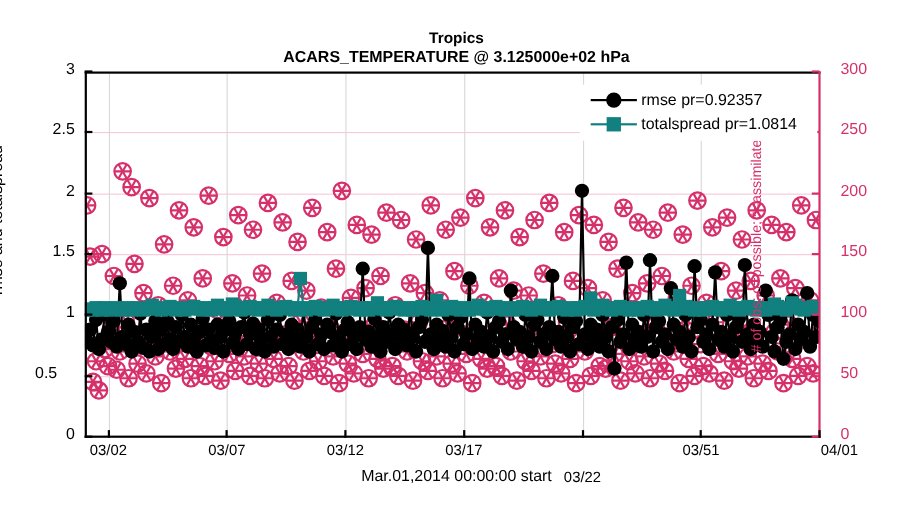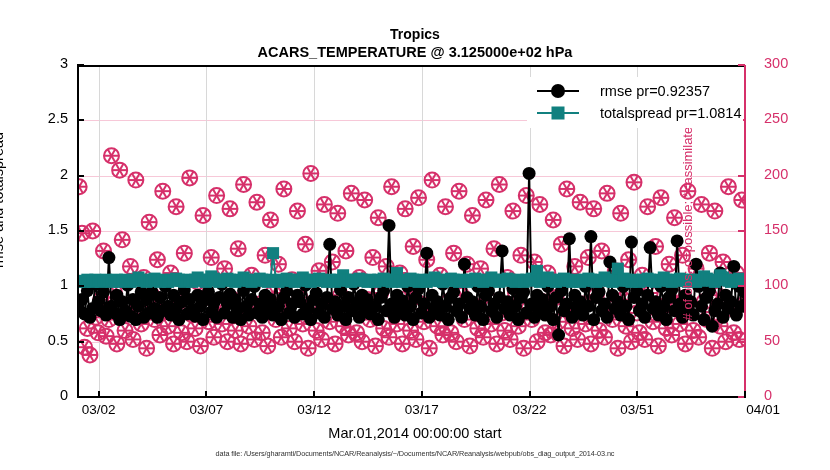--- a/index.html
+++ b/index.html
@@ -58,21 +58,21 @@
   
   .legend{position:absolute;left:527px;top:77px;width:216px;height:51px;
           background:#fff;padding:3px 0 0 10px;box-sizing:border-box;}
   .leg-row{height:22px;display:flex;align-items:center;}
   .leg-line{width:42px;height:2.6px;position:relative;flex:0 0 auto;}
   .leg-line.black{background:#000;}
   .leg-line.teal{background:#11807f;}
   .leg-mk{position:absolute;left:50%;top:50%;transform:translate(-50%,-50%);}
   .leg-mk.circ{width:14px;height:14px;border-radius:50%;background:#000;}
   .leg-mk.sq{width:13px;height:13px;background:#11807f;}
-  .leg-txt{font-size:14.5px;color:#000;margin-left:21px;white-space:nowrap;}
+  .leg-txt{font-size:14.5px;color:#000;margin-left:4px;white-space:nowrap;}
 
   
   svg.data{position:absolute;left:77px;top:65px;}
   .svg-clip{position:absolute;left:77px;top:65px;width:668px;height:332px;overflow:hidden;}
 </style>
 </head>
 <body>
 
 <div id="root">
 
@@ -1602,21 +1602,21 @@
   <div class="frame-top"></div>
   <div class="frame-bottom"></div>
   <div class="frame-right"></div>
 
   <div id="ticklayer">
       <div class="tick-l" style="top: 396px;"></div>
       <div class="ylab-l" style="top: 397px; left: 28px;">0</div>
       <div class="tick-r" style="top: 396px;"></div>
       <div class="ylab-r" style="top: 397px; left: 752px;">0</div>
       <div class="tick-l" style="top: 340.667px;"></div>
-      <div class="ylab-l" style="top: 341.667px; left: 28px;">0.5</div>
+      <div class="ylab-l" style="top: 341.667px; left: 12px;">0.5</div>
       <div class="tick-r" style="top: 340.667px;"></div>
       <div class="ylab-r" style="top: 341.667px; left: 752px;">50</div>
       <div class="tick-l" style="top: 285.333px;"></div>
       <div class="ylab-l" style="top: 286.333px; left: 28px;">1</div>
       <div class="tick-r" style="top: 285.333px;"></div>
       <div class="ylab-r" style="top: 286.333px; left: 752px;">100</div>
       <div class="tick-l" style="top: 230px;"></div>
       <div class="ylab-l" style="top: 231px; left: 28px;">1.5</div>
       <div class="tick-r" style="top: 230px;"></div>
       <div class="ylab-r" style="top: 231px; left: 752px;">150</div>
@@ -1634,21 +1634,21 @@
       <div class="ylab-r" style="top: 65px; left: 752px;">300</div>
       <div class="tick-b" style="left: 97.5484px;"></div>
       <div class="xlab" style="left: 63.5484px;">03/02</div>
       <div class="tick-b" style="left: 205.29px;"></div>
       <div class="xlab" style="left: 171.29px;">03/07</div>
       <div class="tick-b" style="left: 313.032px;"></div>
       <div class="xlab" style="left: 279.032px;">03/12</div>
       <div class="tick-b" style="left: 420.774px;"></div>
       <div class="xlab" style="left: 386.774px;">03/17</div>
       <div class="tick-b" style="left: 528.516px;"></div>
-      <div class="xlab" style="left: 494.516px;">03/22</div>
+      <div class="xlab" style="left: 494.516px; margin-top: 24px;">03/22</div>
       <div class="tick-b" style="left: 636.258px;"></div>
       <div class="xlab" style="left: 602.258px;">03/51</div>
       <div class="tick-b" style="left: 744px;"></div>
       <div class="xlab" style="left: 710px; text-align: right;">04/01</div>
     </div>
 
   <div class="axisname-left">rmse and totalspread</div>
   <div class="axisname-right"># of obs: o=possible; *=assimilated</div>
   <div class="xaxisname">Mar.01,2014 00:00:00 start</div>
 
@@ -1660,14 +1660,13 @@
       <span class="leg-txt">rmse pr=0.92357</span>
     </div>
     <div class="leg-row">
       <span class="leg-line teal">
         <span class="leg-mk sq"></span>
       </span>
       <span class="leg-txt">totalspread pr=1.0814</span>
     </div>
   </div>
 
-  <div class="footer">data file: /Users/gharamti/Documents/NCAR/Reanalysis/~/Documents/NCAR/Reanalysis/webpub/obs_diag_output_2014-03.nc</div>
 </div>
 
 </body></html>

